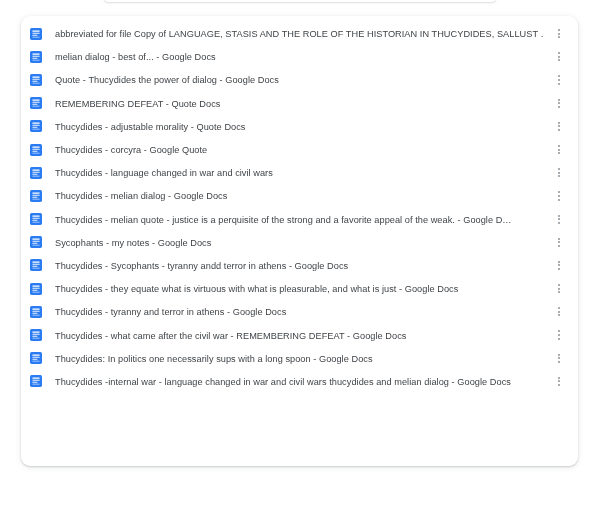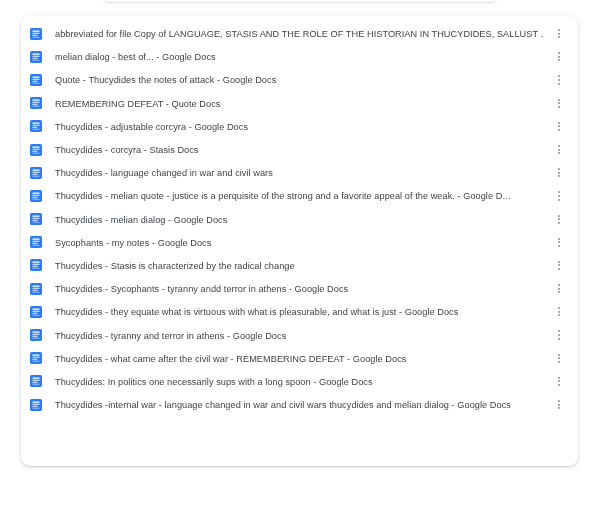--- a/index.html
+++ b/index.html
@@ -131,21 +131,21 @@
     </div>
   </div>
       <div class="result-row">
     <svg class="doc-icon" viewBox="0 0 16 16" xmlns="http://www.w3.org/2000/svg">
       <rect x="0" y="0" width="16" height="16" rx="2.2" fill="#2b7cf3"></rect>
       <rect x="3.2" y="3.3" width="9.6" height="1.7" rx="0.5" fill="#ffffff"></rect>
       <rect x="3.2" y="6.2" width="9.6" height="1.5" rx="0.5" fill="#ffffff" opacity="0.9"></rect>
       <rect x="3.2" y="8.9" width="6.6" height="1.5" rx="0.5" fill="#ffffff" opacity="0.9"></rect>
       <rect x="3.2" y="11.5" width="9.6" height="1.3" rx="0.5" fill="#ffffff" opacity="0.75"></rect>
     </svg>
-    <div class="result-title">Quote - Thucydides the notes of attack - Google Docs</div>
+    <div class="result-title">Quote - Thucydides the power of dialog - Google Docs</div>
     <div class="overflow-menu">
       <span></span>
           <span></span>
           <span></span>
     </div>
   </div>
       <div class="result-row">
     <svg class="doc-icon" viewBox="0 0 16 16" xmlns="http://www.w3.org/2000/svg">
       <rect x="0" y="0" width="16" height="16" rx="2.2" fill="#2b7cf3"></rect>
       <rect x="3.2" y="3.3" width="9.6" height="1.7" rx="0.5" fill="#ffffff"></rect>
@@ -161,36 +161,36 @@
     </div>
   </div>
       <div class="result-row">
     <svg class="doc-icon" viewBox="0 0 16 16" xmlns="http://www.w3.org/2000/svg">
       <rect x="0" y="0" width="16" height="16" rx="2.2" fill="#2b7cf3"></rect>
       <rect x="3.2" y="3.3" width="9.6" height="1.7" rx="0.5" fill="#ffffff"></rect>
       <rect x="3.2" y="6.2" width="9.6" height="1.5" rx="0.5" fill="#ffffff" opacity="0.9"></rect>
       <rect x="3.2" y="8.9" width="6.6" height="1.5" rx="0.5" fill="#ffffff" opacity="0.9"></rect>
       <rect x="3.2" y="11.5" width="9.6" height="1.3" rx="0.5" fill="#ffffff" opacity="0.75"></rect>
     </svg>
-    <div class="result-title">Thucydides - adjustable corcyra - Google Docs</div>
-    <div class="overflow-menu">
-      <span></span>
-          <span></span>
-          <span></span>
-    </div>
-  </div>
-      <div class="result-row">
-    <svg class="doc-icon" viewBox="0 0 16 16" xmlns="http://www.w3.org/2000/svg">
-      <rect x="0" y="0" width="16" height="16" rx="2.2" fill="#2b7cf3"></rect>
-      <rect x="3.2" y="3.3" width="9.6" height="1.7" rx="0.5" fill="#ffffff"></rect>
-      <rect x="3.2" y="6.2" width="9.6" height="1.5" rx="0.5" fill="#ffffff" opacity="0.9"></rect>
-      <rect x="3.2" y="8.9" width="6.6" height="1.5" rx="0.5" fill="#ffffff" opacity="0.9"></rect>
-      <rect x="3.2" y="11.5" width="9.6" height="1.3" rx="0.5" fill="#ffffff" opacity="0.75"></rect>
-    </svg>
-    <div class="result-title">Thucydides - corcyra - Stasis Docs</div>
+    <div class="result-title">Thucydides - adjustable morality - Quote Docs</div>
+    <div class="overflow-menu">
+      <span></span>
+          <span></span>
+          <span></span>
+    </div>
+  </div>
+      <div class="result-row">
+    <svg class="doc-icon" viewBox="0 0 16 16" xmlns="http://www.w3.org/2000/svg">
+      <rect x="0" y="0" width="16" height="16" rx="2.2" fill="#2b7cf3"></rect>
+      <rect x="3.2" y="3.3" width="9.6" height="1.7" rx="0.5" fill="#ffffff"></rect>
+      <rect x="3.2" y="6.2" width="9.6" height="1.5" rx="0.5" fill="#ffffff" opacity="0.9"></rect>
+      <rect x="3.2" y="8.9" width="6.6" height="1.5" rx="0.5" fill="#ffffff" opacity="0.9"></rect>
+      <rect x="3.2" y="11.5" width="9.6" height="1.3" rx="0.5" fill="#ffffff" opacity="0.75"></rect>
+    </svg>
+    <div class="result-title">Thucydides - corcyra - Google Quote</div>
     <div class="overflow-menu">
       <span></span>
           <span></span>
           <span></span>
     </div>
   </div>
       <div class="result-row">
     <svg class="doc-icon" viewBox="0 0 16 16" xmlns="http://www.w3.org/2000/svg">
       <rect x="0" y="0" width="16" height="16" rx="2.2" fill="#2b7cf3"></rect>
       <rect x="3.2" y="3.3" width="9.6" height="1.7" rx="0.5" fill="#ffffff"></rect>
@@ -206,80 +206,65 @@
     </div>
   </div>
       <div class="result-row">
     <svg class="doc-icon" viewBox="0 0 16 16" xmlns="http://www.w3.org/2000/svg">
       <rect x="0" y="0" width="16" height="16" rx="2.2" fill="#2b7cf3"></rect>
       <rect x="3.2" y="3.3" width="9.6" height="1.7" rx="0.5" fill="#ffffff"></rect>
       <rect x="3.2" y="6.2" width="9.6" height="1.5" rx="0.5" fill="#ffffff" opacity="0.9"></rect>
       <rect x="3.2" y="8.9" width="6.6" height="1.5" rx="0.5" fill="#ffffff" opacity="0.9"></rect>
       <rect x="3.2" y="11.5" width="9.6" height="1.3" rx="0.5" fill="#ffffff" opacity="0.75"></rect>
     </svg>
+    <div class="result-title">Thucydides - melian dialog - Google Docs</div>
+    <div class="overflow-menu">
+      <span></span>
+          <span></span>
+          <span></span>
+    </div>
+  </div>
+      <div class="result-row">
+    <svg class="doc-icon" viewBox="0 0 16 16" xmlns="http://www.w3.org/2000/svg">
+      <rect x="0" y="0" width="16" height="16" rx="2.2" fill="#2b7cf3"></rect>
+      <rect x="3.2" y="3.3" width="9.6" height="1.7" rx="0.5" fill="#ffffff"></rect>
+      <rect x="3.2" y="6.2" width="9.6" height="1.5" rx="0.5" fill="#ffffff" opacity="0.9"></rect>
+      <rect x="3.2" y="8.9" width="6.6" height="1.5" rx="0.5" fill="#ffffff" opacity="0.9"></rect>
+      <rect x="3.2" y="11.5" width="9.6" height="1.3" rx="0.5" fill="#ffffff" opacity="0.75"></rect>
+    </svg>
     <div class="result-title">Thucydides - melian quote - justice is a perquisite of the strong and a favorite appeal of the weak. - Google D…</div>
     <div class="overflow-menu">
       <span></span>
           <span></span>
           <span></span>
     </div>
   </div>
       <div class="result-row">
     <svg class="doc-icon" viewBox="0 0 16 16" xmlns="http://www.w3.org/2000/svg">
       <rect x="0" y="0" width="16" height="16" rx="2.2" fill="#2b7cf3"></rect>
       <rect x="3.2" y="3.3" width="9.6" height="1.7" rx="0.5" fill="#ffffff"></rect>
       <rect x="3.2" y="6.2" width="9.6" height="1.5" rx="0.5" fill="#ffffff" opacity="0.9"></rect>
       <rect x="3.2" y="8.9" width="6.6" height="1.5" rx="0.5" fill="#ffffff" opacity="0.9"></rect>
       <rect x="3.2" y="11.5" width="9.6" height="1.3" rx="0.5" fill="#ffffff" opacity="0.75"></rect>
     </svg>
-    <div class="result-title">Thucydides - melian dialog - Google Docs</div>
-    <div class="overflow-menu">
-      <span></span>
-          <span></span>
-          <span></span>
-    </div>
-  </div>
-      <div class="result-row">
-    <svg class="doc-icon" viewBox="0 0 16 16" xmlns="http://www.w3.org/2000/svg">
-      <rect x="0" y="0" width="16" height="16" rx="2.2" fill="#2b7cf3"></rect>
-      <rect x="3.2" y="3.3" width="9.6" height="1.7" rx="0.5" fill="#ffffff"></rect>
-      <rect x="3.2" y="6.2" width="9.6" height="1.5" rx="0.5" fill="#ffffff" opacity="0.9"></rect>
-      <rect x="3.2" y="8.9" width="6.6" height="1.5" rx="0.5" fill="#ffffff" opacity="0.9"></rect>
-      <rect x="3.2" y="11.5" width="9.6" height="1.3" rx="0.5" fill="#ffffff" opacity="0.75"></rect>
-    </svg>
     <div class="result-title">Sycophants - my notes - Google Docs</div>
     <div class="overflow-menu">
       <span></span>
           <span></span>
           <span></span>
     </div>
   </div>
       <div class="result-row">
     <svg class="doc-icon" viewBox="0 0 16 16" xmlns="http://www.w3.org/2000/svg">
       <rect x="0" y="0" width="16" height="16" rx="2.2" fill="#2b7cf3"></rect>
       <rect x="3.2" y="3.3" width="9.6" height="1.7" rx="0.5" fill="#ffffff"></rect>
       <rect x="3.2" y="6.2" width="9.6" height="1.5" rx="0.5" fill="#ffffff" opacity="0.9"></rect>
       <rect x="3.2" y="8.9" width="6.6" height="1.5" rx="0.5" fill="#ffffff" opacity="0.9"></rect>
       <rect x="3.2" y="11.5" width="9.6" height="1.3" rx="0.5" fill="#ffffff" opacity="0.75"></rect>
     </svg>
-    <div class="result-title">Thucydides - Stasis is characterized by the radical change</div>
-    <div class="overflow-menu">
-      <span></span>
-          <span></span>
-          <span></span>
-    </div>
-  </div>
-      <div class="result-row">
-    <svg class="doc-icon" viewBox="0 0 16 16" xmlns="http://www.w3.org/2000/svg">
-      <rect x="0" y="0" width="16" height="16" rx="2.2" fill="#2b7cf3"></rect>
-      <rect x="3.2" y="3.3" width="9.6" height="1.7" rx="0.5" fill="#ffffff"></rect>
-      <rect x="3.2" y="6.2" width="9.6" height="1.5" rx="0.5" fill="#ffffff" opacity="0.9"></rect>
-      <rect x="3.2" y="8.9" width="6.6" height="1.5" rx="0.5" fill="#ffffff" opacity="0.9"></rect>
-      <rect x="3.2" y="11.5" width="9.6" height="1.3" rx="0.5" fill="#ffffff" opacity="0.75"></rect>
-    </svg>
     <div class="result-title">Thucydides - Sycophants - tyranny andd terror in athens - Google Docs</div>
     <div class="overflow-menu">
       <span></span>
           <span></span>
           <span></span>
     </div>
   </div>
       <div class="result-row">
     <svg class="doc-icon" viewBox="0 0 16 16" xmlns="http://www.w3.org/2000/svg">
       <rect x="0" y="0" width="16" height="16" rx="2.2" fill="#2b7cf3"></rect>

